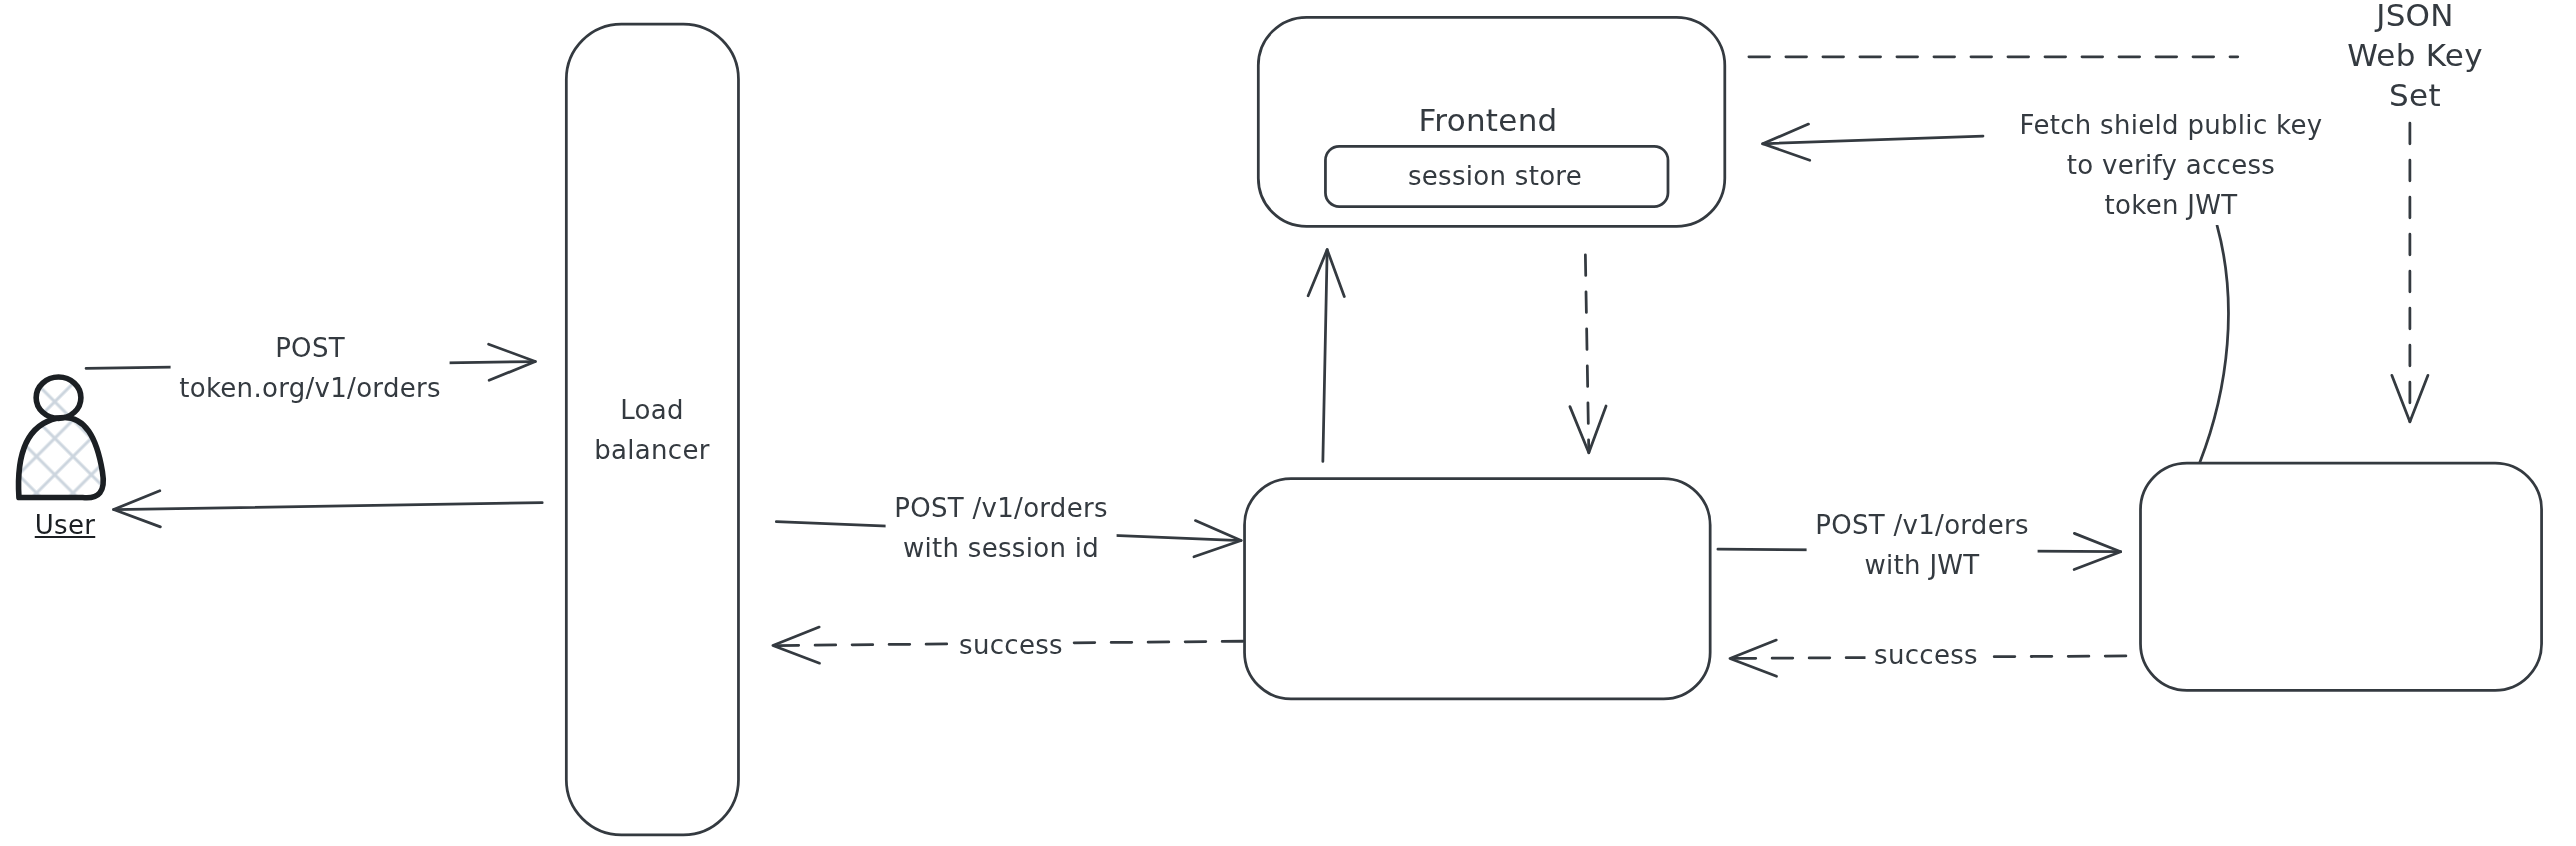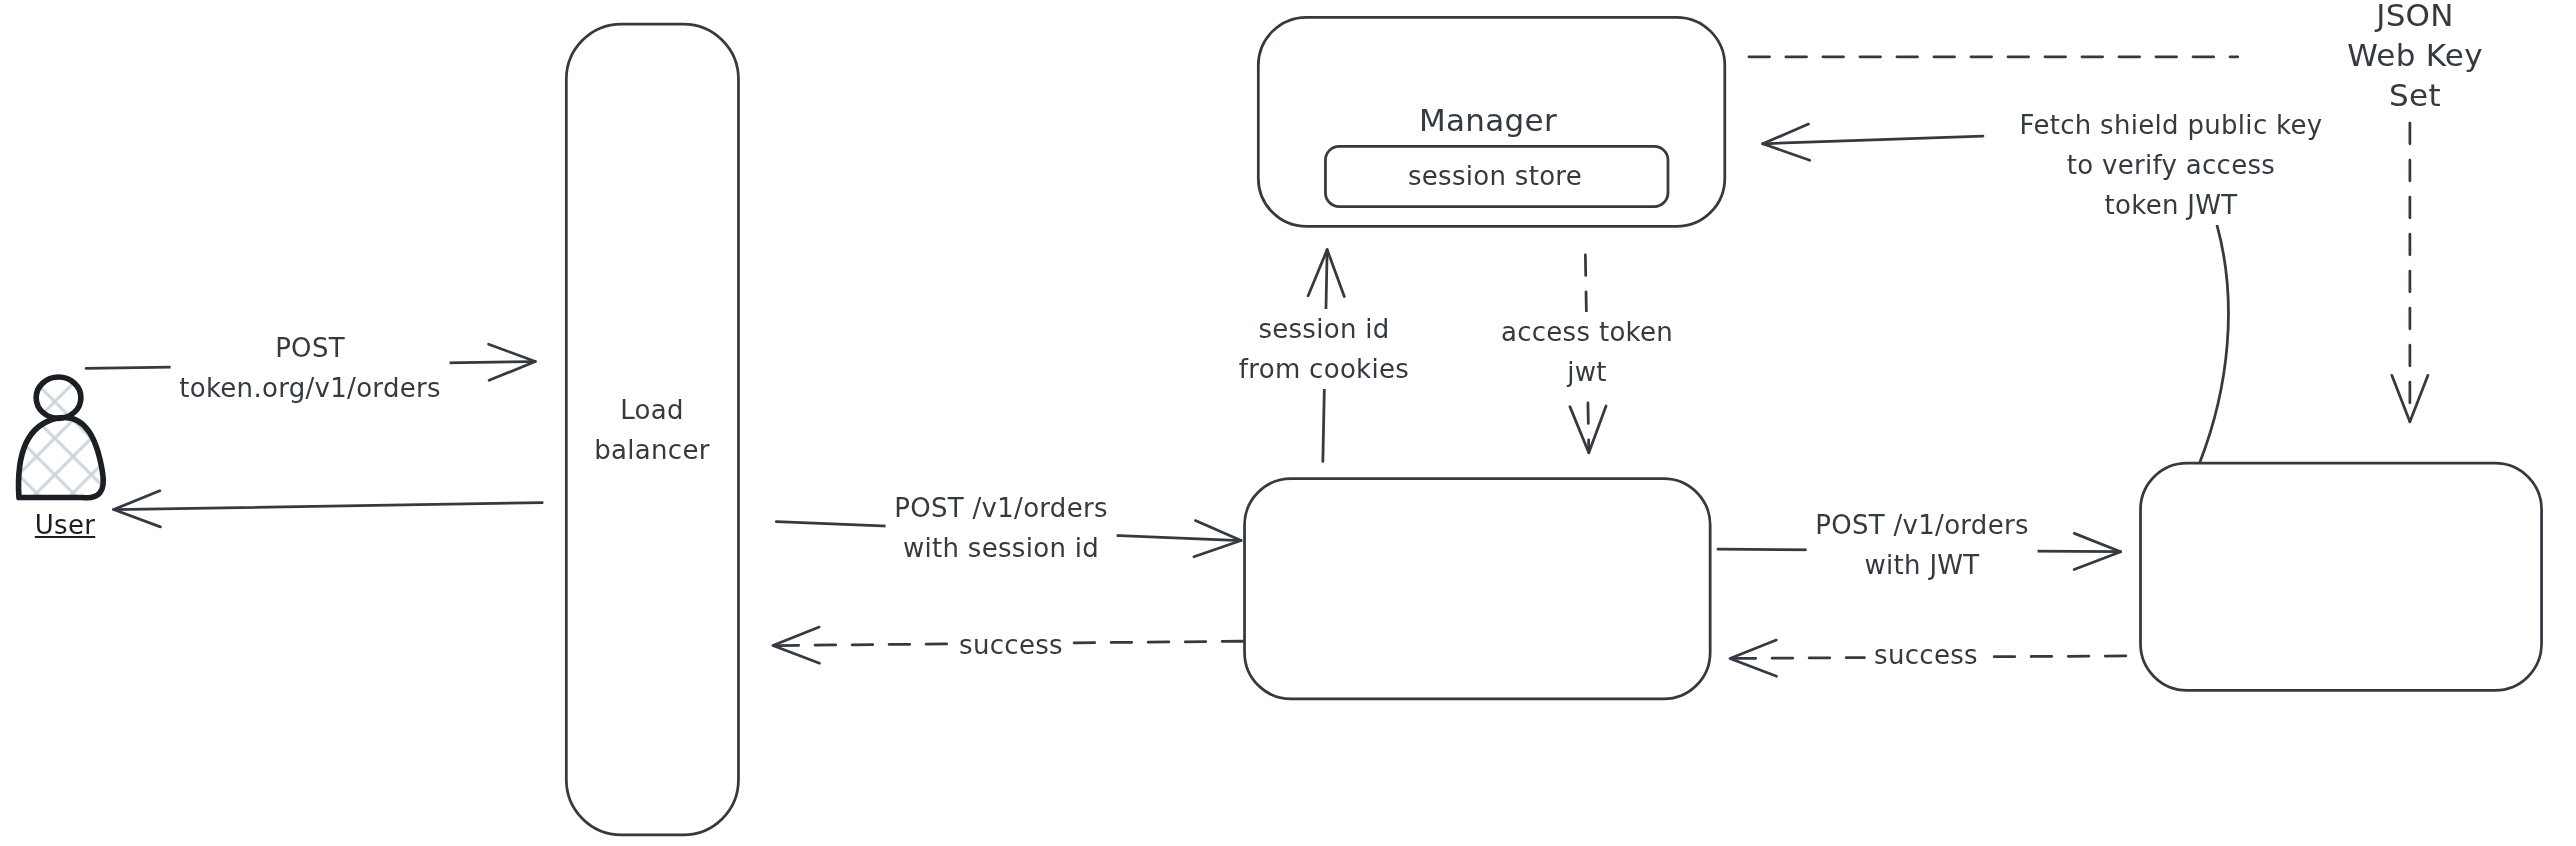--- a/index.html
+++ b/index.html
@@ -68,32 +68,28 @@
     <path class="edge dashed" d="M 2470 762 L 2010 765" marker-end="url(#ah)"></path>
     <path class="edge" d="M 2304 158 L 2048 167" marker-end="url(#ah)"></path>
     <path class="edge" d="M 2576 262 C 2600 350 2590 450 2556 537"></path>
     <path class="edge dashed" d="M 2032 66 L 2600 66"></path>
     <path class="edge dashed" d="M 2800 100 L 2800 490" marker-end="url(#ah)"></path>
   </svg>
 
   <div class="lbl dark" style="left:65px; top:525px">User</div>
   <div class="lbl" style="left:652px; top:430px">Load
 balancer</div>
-  <div class="lbl big" style="left:1488px; top:120px">Manager</div>
+  <div class="lbl big" style="left:1488px; top:120px">Frontend</div>
   <div class="lbl" style="left:1495px; top:176px">session store</div>
 
   <div class="lbl bg" style="left:310px; top:368px">POST
 token.org/v1/orders</div>
   <div class="lbl bg" style="left:1001px; top:528px">POST /v1/orders
 with session id</div>
   <div class="lbl bg" style="left:1011px; top:645px">success</div>
-  <div class="lbl bg" style="left:1324px; top:349px">session id
-from cookies</div>
-  <div class="lbl bg" style="left:1587px; top:352px">access token
-jwt</div>
   <div class="lbl bg" style="left:1922px; top:545px">POST /v1/orders
 with JWT</div>
   <div class="lbl bg" style="left:1926px; top:655px">success</div>
   <div class="lbl bg" style="left:2171px; top:165px">Fetch shield public key
 to verify access
 token JWT</div>
   <div class="lbl bg big" style="left:2415px; top:55px">JSON Web Key Set</div>
 
 </div>
 

